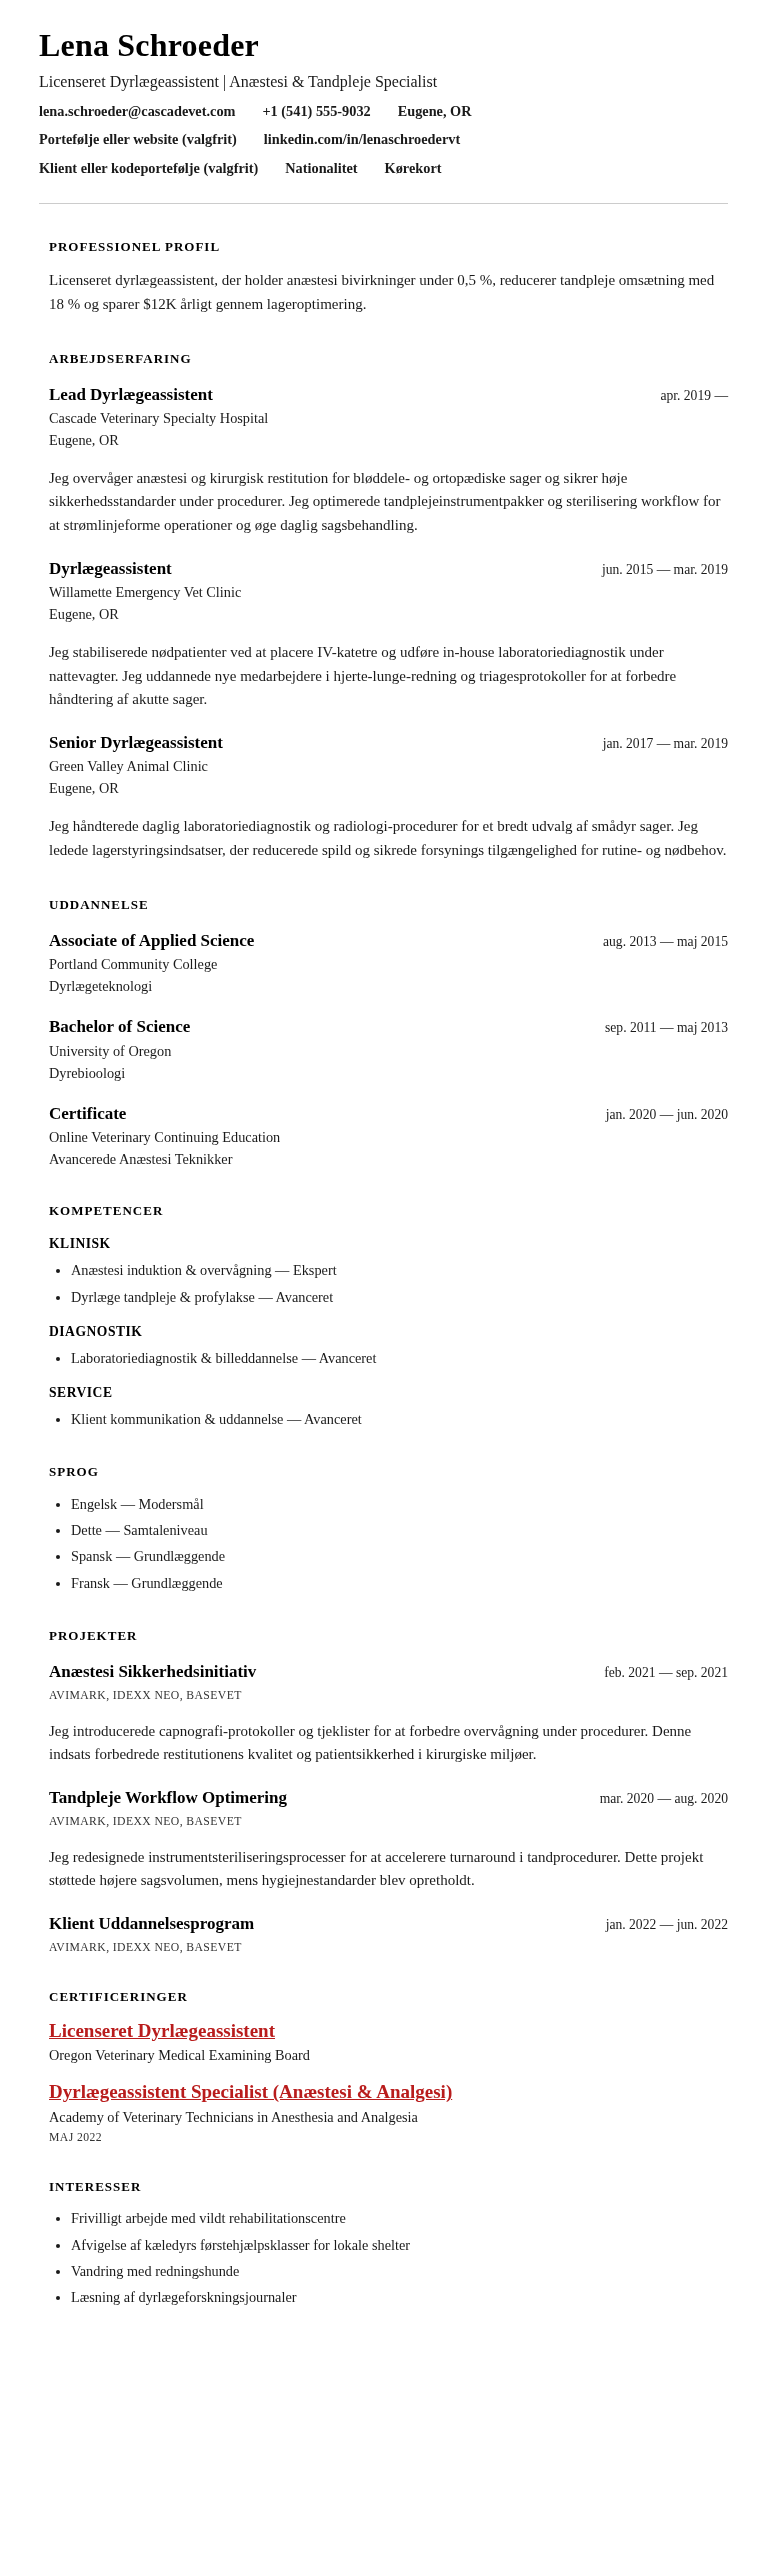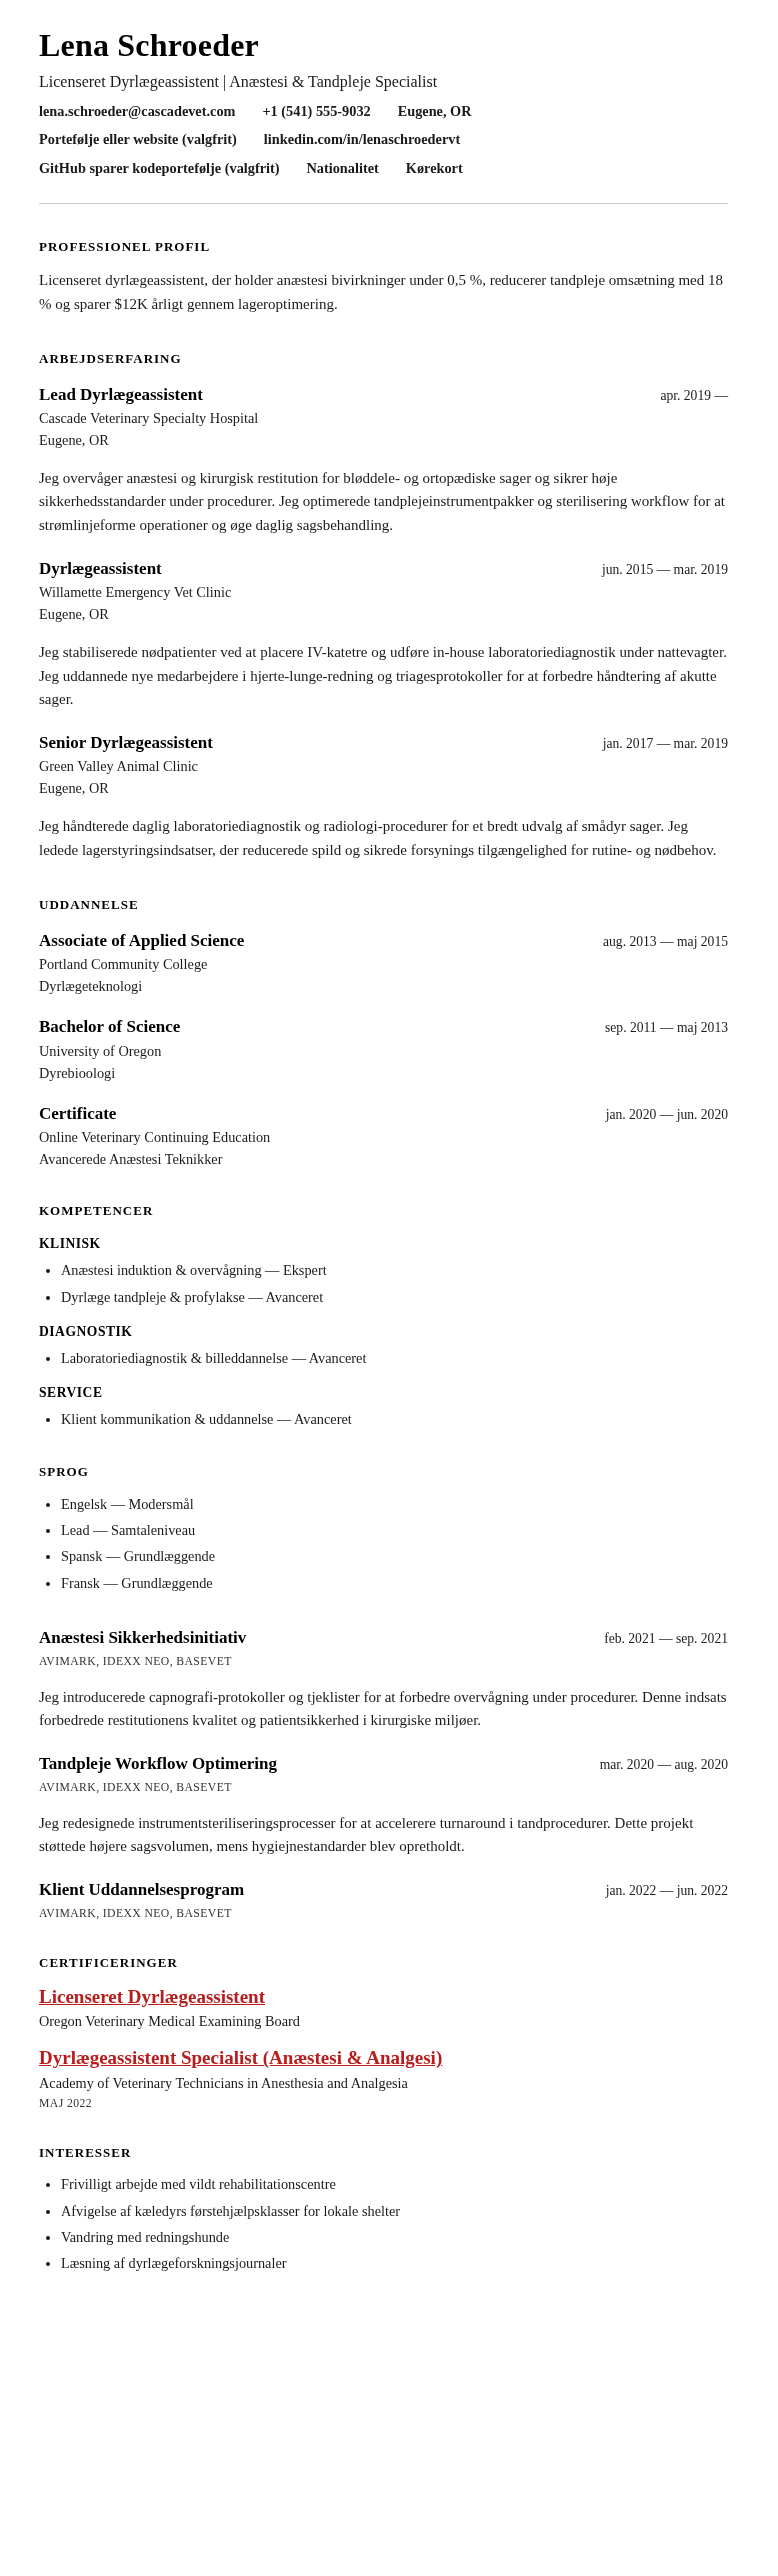--- a/index.html
+++ b/index.html
@@ -36,21 +36,21 @@
     font-weight: bold;
   }
   .contact-row span { white-space: nowrap; }
   .divider {
     border: none;
     border-top: 0.6px solid #cccccc;
     margin-top: 26px;
   }
 
   
-  .section { margin-top: 35px; }
+  .section { margin-top: 35px; margin-left: 10px; }
   .section-heading {
     font-size: 13px;
     font-weight: 700;
     letter-spacing: 1px;
     color: #000000;
     text-transform: uppercase;
   }
   .body-text {
     font-size: 15px;
     line-height: 1.55;
@@ -152,21 +152,21 @@
     <div class="contact-row">
       <span>lena.schroeder@cascadevet.com</span>
       <span>+1 (541) 555-9032</span>
       <span>Eugene, OR</span>
     </div>
     <div class="contact-row">
       <span>Portefølje eller website (valgfrit)</span>
       <span>linkedin.com/in/lenaschroedervt</span>
     </div>
     <div class="contact-row">
-      <span>GitHub sparer kodeportefølje (valgfrit)</span>
+      <span>Klient eller kodeportefølje (valgfrit)</span>
       <span>Nationalitet</span>
       <span>Kørekort</span>
     </div>
 
     <hr class="divider">
   </header>
 
   <section class="section">
     <h2 class="section-heading">PROFESSIONEL PROFIL</h2>
     <p class="body-text">Licenseret dyrlægeassistent, der holder anæstesi bivirkninger under 0,5 %, reducerer tandpleje omsætning med 18 % og sparer $12K årligt gennem lageroptimering.</p>
@@ -260,27 +260,28 @@
       <ul class="bullet-list">
         <li>Klient kommunikation &amp; uddannelse — Avanceret</li>
       </ul>
     </div>
   </section>
 
   <section class="section">
     <h2 class="section-heading">SPROG</h2>
     <ul class="bullet-list" style="margin-top: 14.3px;">
       <li>Engelsk — Modersmål</li>
-      <li>Lead — Samtaleniveau</li>
+      <li>Dette — Samtaleniveau</li>
       <li>Spansk — Grundlæggende</li>
       <li>Fransk — Grundlæggende</li>
     </ul>
   </section>
 
   <section class="section">
+    <h2 class="section-heading">PROJEKTER</h2>
 
     <div class="entry">
       <div class="entry-head">
         <h3 class="entry-title">Anæstesi Sikkerhedsinitiativ</h3>
         <span class="entry-dates">feb. 2021 — sep. 2021</span>
       </div>
       <div class="entry-meta">AVIMARK, IDEXX NEO, BASEVET</div>
       <p class="entry-desc">Jeg introducerede capnografi-protokoller og tjeklister for at forbedre overvågning under procedurer. Denne indsats forbedrede restitutionens kvalitet og patientsikkerhed i kirurgiske miljøer.</p>
     </div>
 

